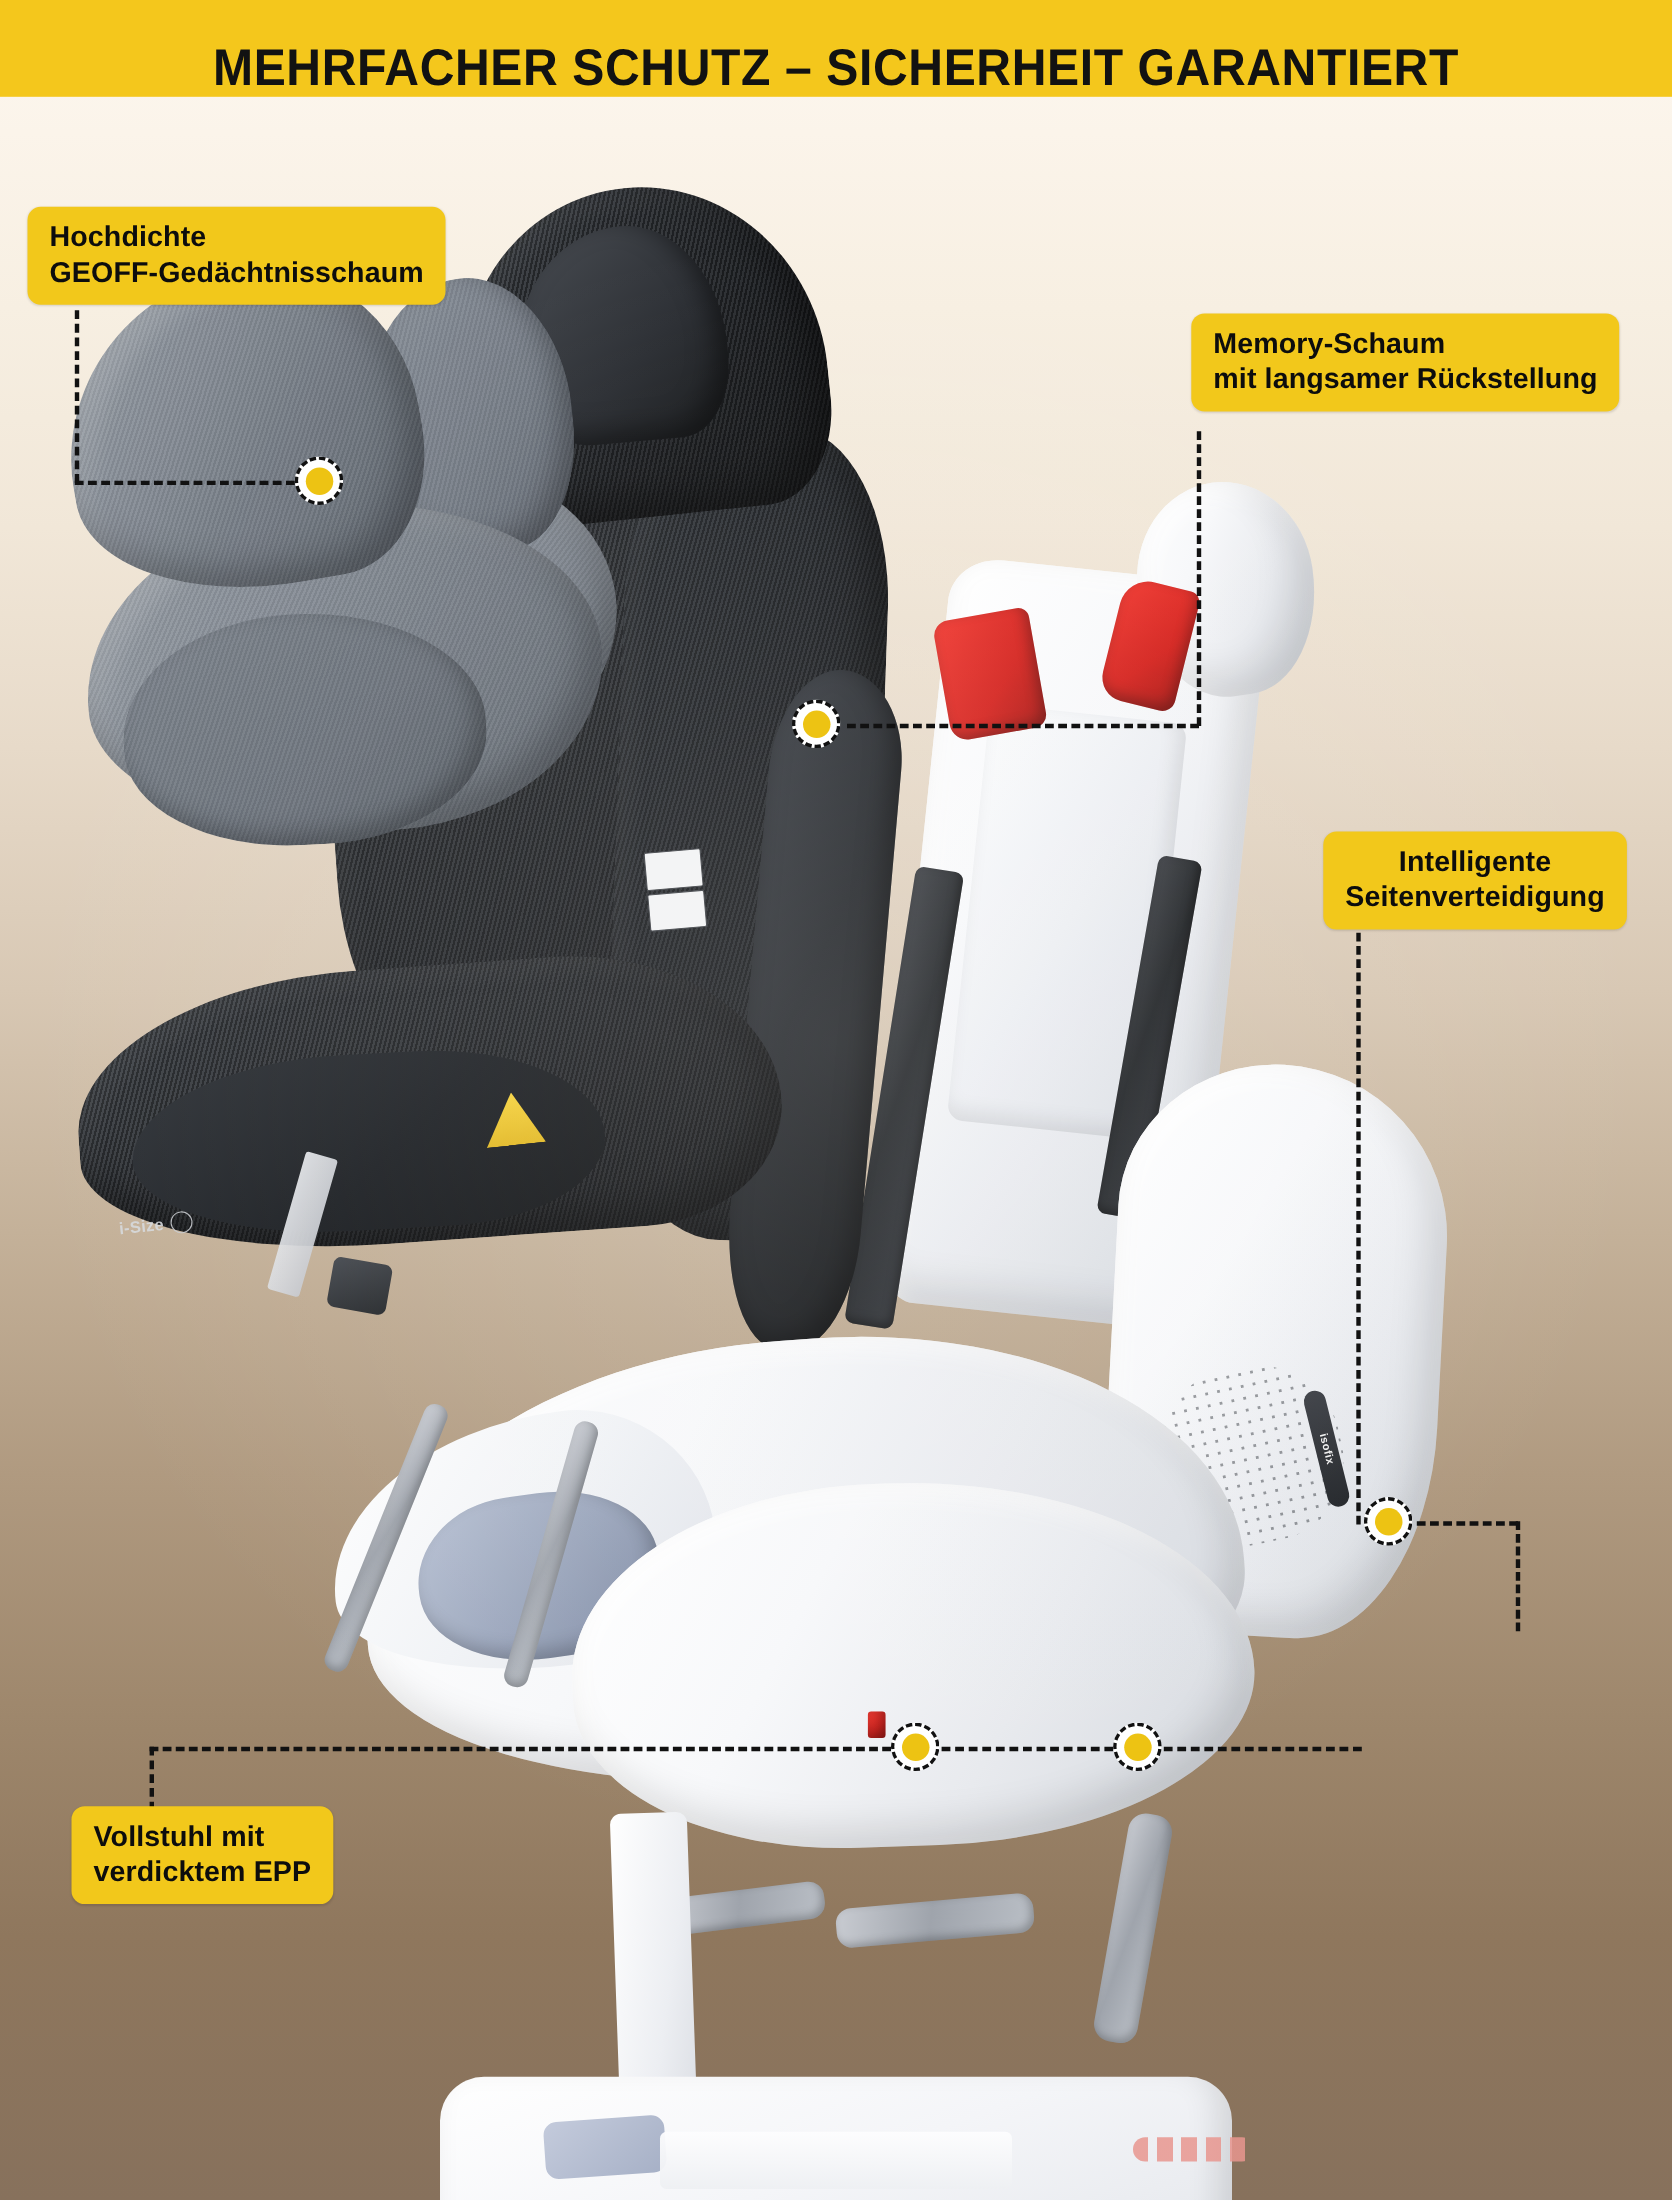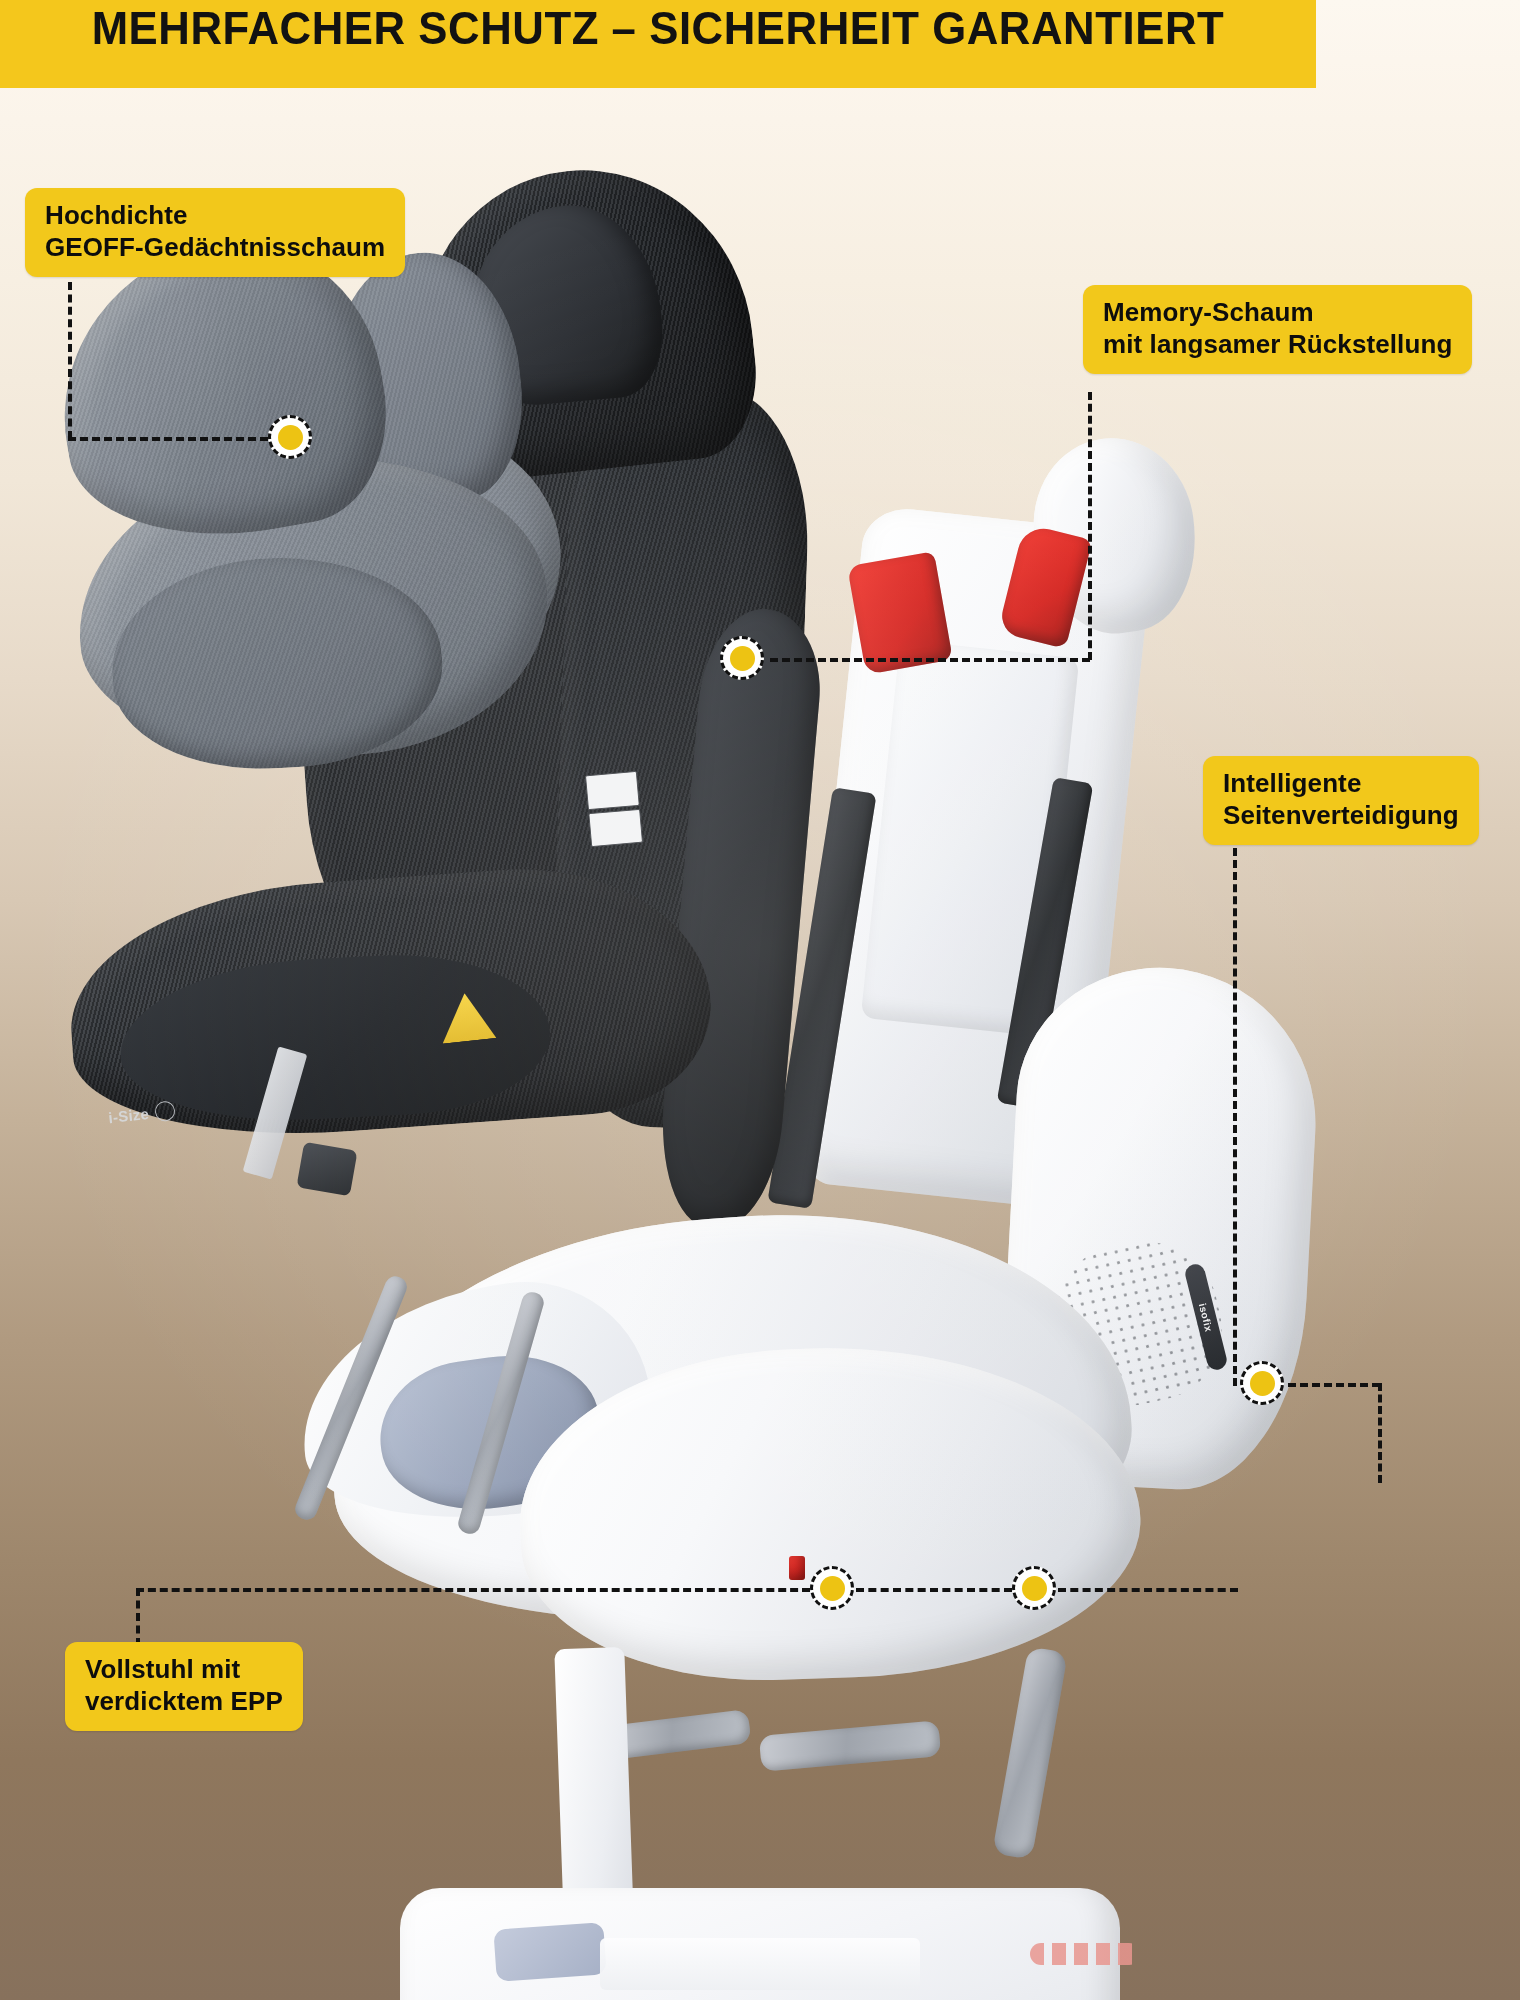--- a/index.html
+++ b/index.html
@@ -22,23 +22,23 @@
         #c4b199 56%,
         #b09a80 67%,
         #9e876c 78%,
         #8f775d 88%,
         #87715c 100%);
   }
 
   
   .header-bar{
     position:absolute; left:0; top:0;
-    width:1316px; height:88px;
+    width:1520px; height:88px;
     background:#f4c71c;
-    display:flex; align-items:flex-start; justify-content:center;
+    display:flex; align-items:flex-end; justify-content:center;
     z-index:60;
   }
   .header-title{
     font-size:47px;
     font-weight:bold;
     letter-spacing:0.6px;
     color:#121212;
     white-space:nowrap;
     transform:scaleX(0.93);
     font-family:"Liberation Sans", sans-serif;
@@ -335,21 +335,21 @@
     font-size:26px;
     line-height:1.23;
     white-space:pre-line;
     z-index:50;
     box-shadow:0 1px 2px rgba(0,0,0,.12);
     letter-spacing:.1px;
   }
 
   #tag-geoff        { left:25px;   top:188px;  }
   #tag-memory       { left:1083px; top:285px;  }
-  #tag-side         { left:1203px; top:756px;  }
+  #tag-side         { left:1203px; top:756px;text-align:center;  }
   #tag-blowmould    { left:1262px; top:1481px; }
   #tag-epp          { left:65px;   top:1642px; }
 
   
   .dash-h, .dash-v{ position:absolute; z-index:45; }
   .dash-h{
     height:0;
     border-top:4px dashed #111;
   }
   .dash-v{

